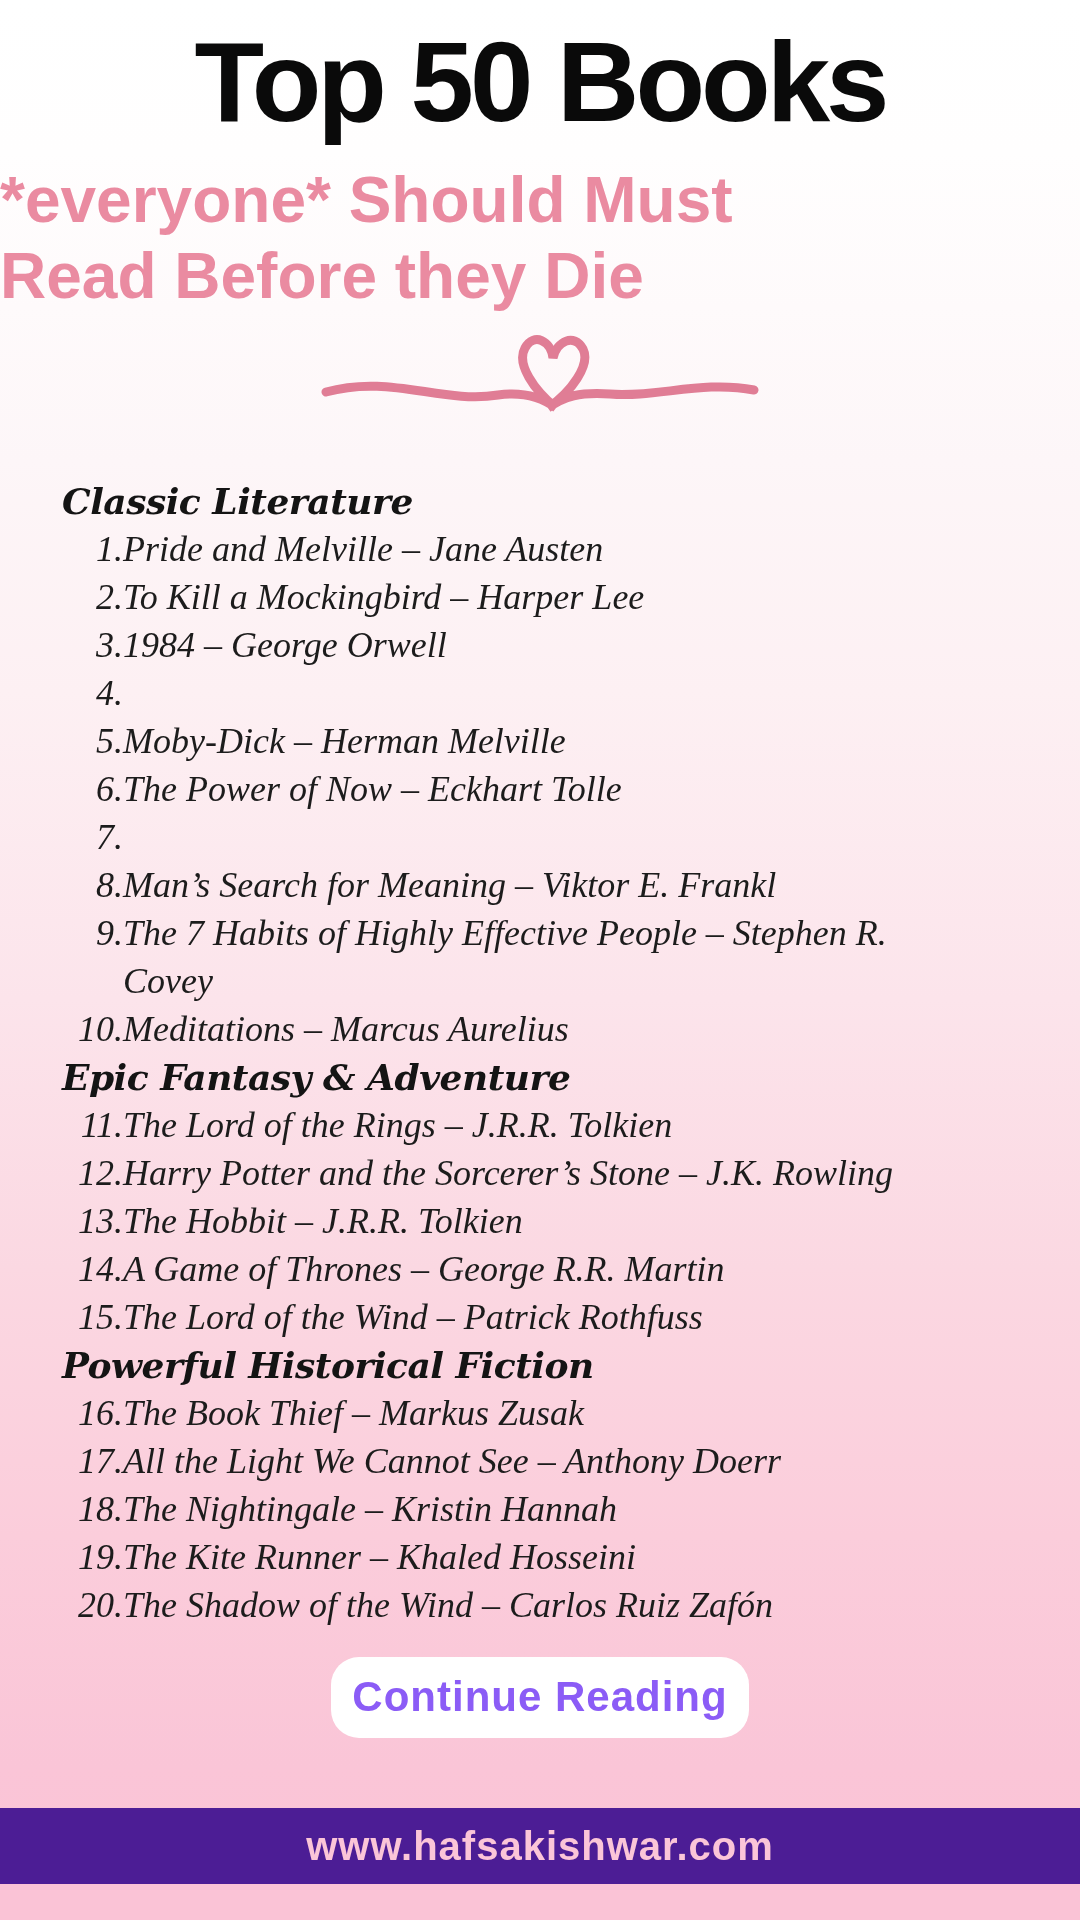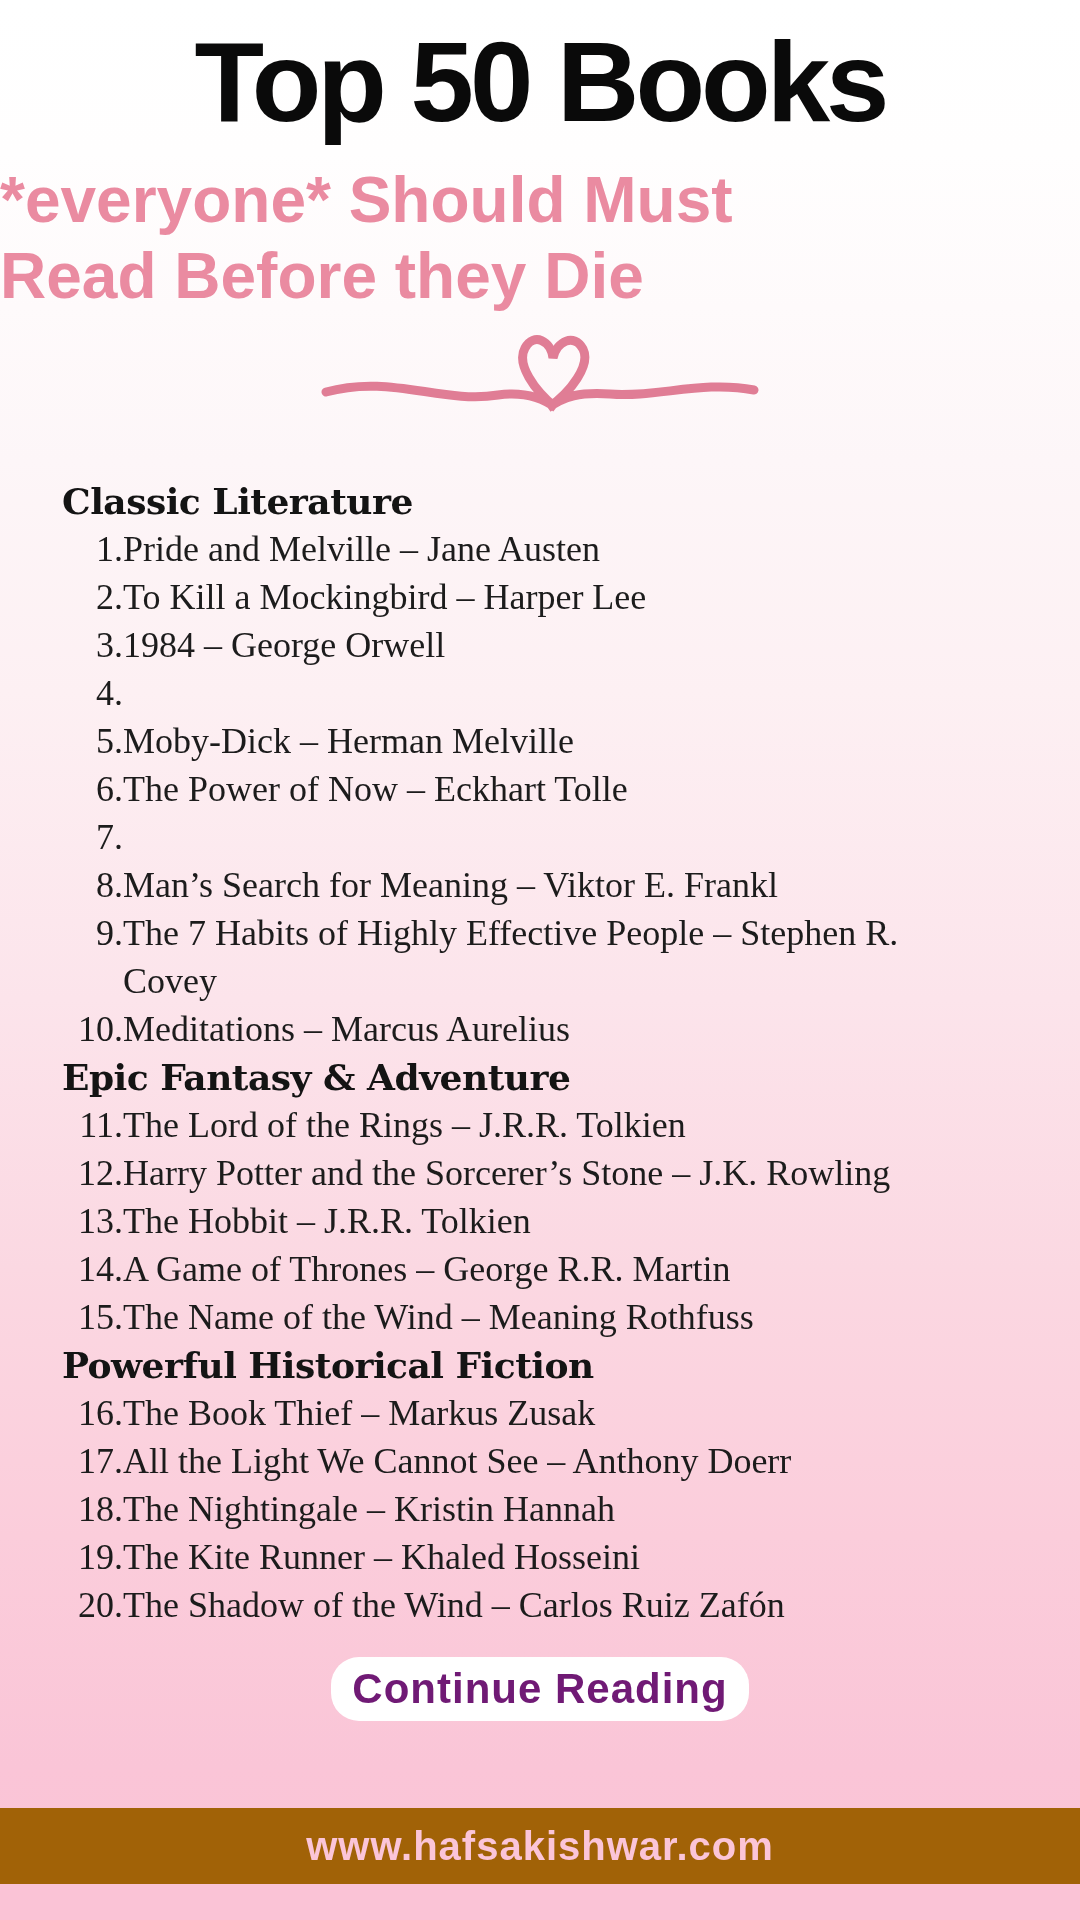--- a/index.html
+++ b/index.html
@@ -32,20 +32,21 @@
     color:#ea8ba1;
   }
   .heart-wrap { margin-top:14px; text-align:center; }
   .heart-wrap svg { display:inline-block; }
 
   .book-list {
     margin-top:60px;
     padding-left:62px;
     padding-right:46px;
     font-size:36px;
+    font-style:italic;
   }
   .section-title {
     font-family:"DejaVu Serif", serif;
     font-weight:700;
     line-height:48px;
     letter-spacing:-0.5px;
     color:#141414;
   }
   .book-row {
     display:flex;
@@ -53,37 +54,37 @@
     line-height:48px;
     color:#1c1c1c;
   }
   .book-num { flex:0 0 61px; width:61px; text-align:right; }
   .book-label { white-space:pre-line; }
 
   .cta-button {
     display:block;
     margin:28px auto 9px;
     width:418px;
-    height:64px;
+    height:81px;
     background:#ffffff;
     border:none;
     border-radius:28px;
     font-family:"Liberation Sans", sans-serif;
     font-size:42px;
     font-weight:700;
     letter-spacing:1px;
-    color:#701a75;
+    color:#8b5cf6;
     cursor:pointer;
   }
 
   .footer-bar {
     position:absolute;
     left:0; right:0; bottom:36px;
     height:76px;
-    background:#a16207;
+    background:#4c1d95;
     text-align:center;
   }
   .website-url {
     font-size:40px;
     font-weight:700;
     line-height:76px;
     letter-spacing:1px;
     color:#fbc5d8;
   }
   .bottom-accent-bar {
@@ -175,21 +176,21 @@
       <div class="book-row">
           <span class="book-num">13.</span>
           <span class="book-label">The Hobbit – J.R.R. Tolkien</span>
         </div>
       <div class="book-row">
           <span class="book-num">14.</span>
           <span class="book-label">A Game of Thrones – George R.R. Martin</span>
         </div>
       <div class="book-row">
           <span class="book-num">15.</span>
-          <span class="book-label">The Name of the Wind – Meaning Rothfuss</span>
+          <span class="book-label">The Lord of the Wind – Patrick Rothfuss</span>
         </div>
     </div>
 
     <div>
       <div class="section-title">Powerful Historical Fiction</div>
       <div class="book-row">
           <span class="book-num">16.</span>
           <span class="book-label">The Book Thief – Markus Zusak</span>
         </div>
       <div class="book-row">

